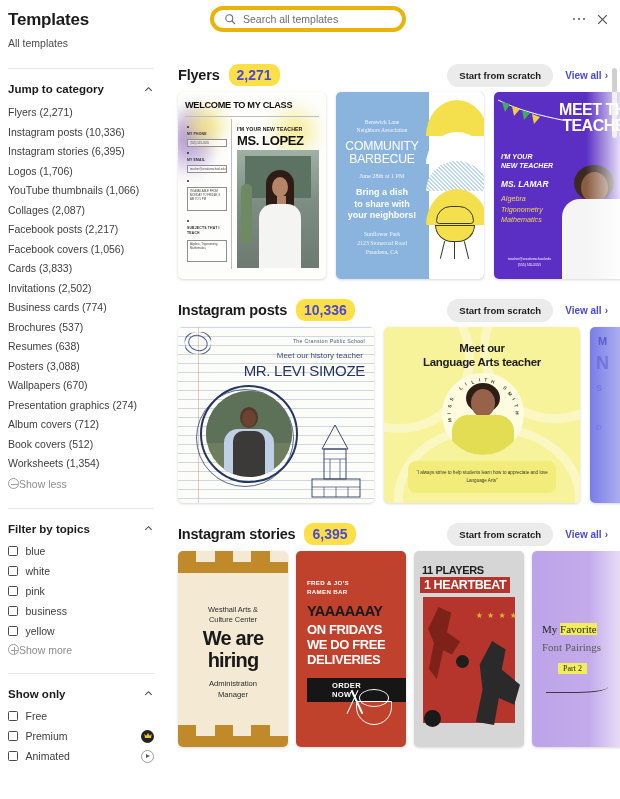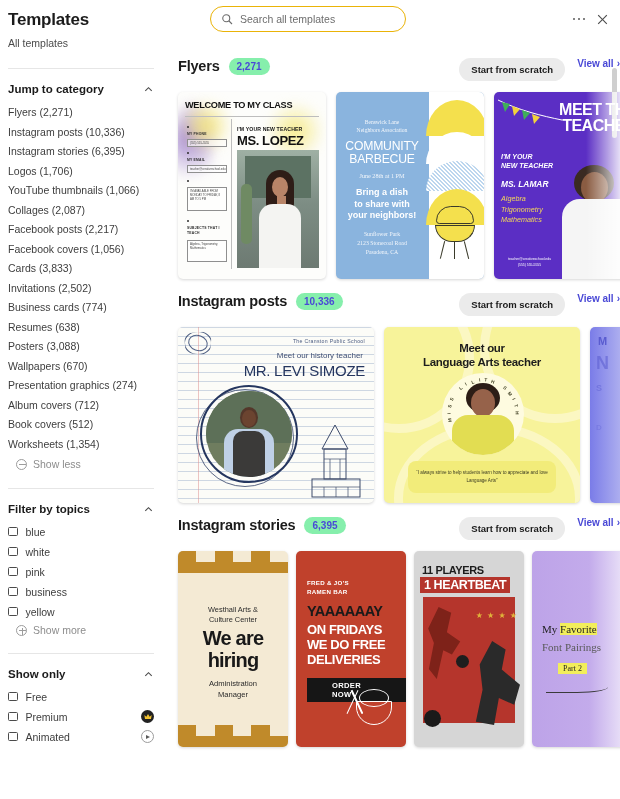--- a/index.html
+++ b/index.html
@@ -12,57 +12,57 @@
   }
   #app { position: relative; width: 620px; height: 799px; background:#fff; }
 
   
   .header { position:absolute; left:0; top:0; width:620px; height:58px; background:#fff; }
   .page-title { position:absolute; left:8px; top:10px; font-size:17px; font-weight:bold; color:#1b1b1b; letter-spacing:-0.2px;}
   .page-sub { position:absolute; left:8px; top:37px; font-size:10.5px; color:#4b4b4b; }
 
   .searchbar {
     position:absolute; left:210px; top:6px; width:196px; height:26px;
-    border:1px solid #eab308; border-radius:14px; background:#fff;
+    border:4px solid #eab308; border-radius:14px; background:#fff;
     display:flex; align-items:center; padding:0 10px; gap:7px; cursor:text;
   }
   .searchbar .ph { font-size:10.5px; color:#6d6d6d; }
   .icon-btn { position:absolute; cursor:pointer; display:flex; align-items:center; justify-content:center; }
   .more-btn { left:570px; top:10px; width:18px; height:18px; }
   .close-btn { left:593px; top:10px; width:18px; height:18px; }
   .dots { display:flex; gap:2.5px; }
   .dots i { width:2.6px; height:2.6px; background:#5a5a5a; border-radius:50%; display:block; }
 
   
   .sidebar { position:absolute; left:0; top:58px; width:162px; height:741px; background:#fff; padding:0 8px; }
   .sb-sep { height:1px; background:#e6e6e6; margin:10px 0 0 0; }
   .sb-head { display:flex; align-items:center; justify-content:space-between; padding:14px 0 8px 0; }
   .sb-head .t { font-size:11.5px; font-weight:bold; color:#1b1b1b; }
   .chev { width:11px; height:11px; color:#4b4b4b; }
   .cat-item { font-size:10.5px; color:#3d3d3d; line-height:19.5px; cursor:pointer; white-space:nowrap; }
-  .showtoggle { display:flex; align-items:center; gap:6px; margin-top:4px; cursor:pointer;margin-left:8px; }
+  .showtoggle { display:flex; align-items:center; margin-top:4px; cursor:pointer; }
   .showtoggle .lbl { font-size:10.5px; color:#8d8d8d; }
   .circ { width:11px; height:11px; border:1px solid #9c9c9c; border-radius:50%; position:relative; flex:none; }
   .circ::before { content:""; position:absolute; left:2px; top:4.5px; width:7px; height:1px; background:#9c9c9c; }
   .circ.plus::after { content:""; position:absolute; left:4.5px; top:2px; width:1px; height:7px; background:#9c9c9c; }
 
   .cbrow { display:flex; align-items:center; gap:8px; height:17px; margin-bottom:3px; cursor:pointer; }
   .cb { width:9.5px; height:9.5px; border:1.3px solid #4b4b4b; border-radius:1.5px; flex:none; background:#fff; }
   .cbrow .lbl { font-size:10.5px; color:#3d3d3d; }
   .badge-right { margin-left:auto; }
   .crown-badge { width:13px; height:13px; border-radius:50%; background:#222; display:flex; align-items:center; justify-content:center; }
   .play-badge { width:13px; height:13px; border-radius:50%; border:1px solid #9c9c9c; display:flex; align-items:center; justify-content:center; }
   .play-badge .tri { width:0; height:0; border-left:4px solid #5a5a5a; border-top:2.6px solid transparent; border-bottom:2.6px solid transparent; margin-left:1.5px;}
 
   
   .main { position:absolute; left:162px; top:58px; width:458px; height:741px; overflow:hidden; }
   .section { position:relative; }
-  .sec-head { display:flex; align-items:flex-start; height:34px; padding-left:16px; }
+  .sec-head { display:flex; align-items:center; height:34px; padding-left:16px; padding-right:12px; }
   .sec-title { font-size:14.5px; font-weight:bold; color:#1b1b1b; letter-spacing:-0.2px; }
-  .count-pill { margin-left:9px; background:#86efac; color:#4a49d6; font-size:10px; font-weight:bold; border-radius:9px; padding:3px 8px; }
+  .count-pill { margin-left:9px; background:#fde047; color:#4a49d6; font-size:14px; font-weight:bold; border-radius:9px; padding:3px 8px; }
   .scratch-btn { margin-left:auto; background:#ebebeb; color:#1b1b1b; font-size:9.5px; font-weight:bold; border-radius:13px; padding:6px 12px; cursor:pointer; }
   .viewall { margin-left:12px; color:#4a49d6; font-size:10px; font-weight:bold; cursor:pointer; display:flex; align-items:center; gap:3px; }
   .viewall .ar { font-size:10px; font-weight:bold; }
 
   .row { display:flex; gap:10px; padding-left:16px; }
 
   .card { border-radius:5px; overflow:hidden; position:relative; background:#fff; flex:none;
           box-shadow:0 1px 3px rgba(0,0,0,.16); cursor:pointer; }
   .card.flyer { width:148px; height:187px; }
   .card.post { width:196px; height:176px; }
@@ -267,20 +267,21 @@
       <div class="cat-item">Instagram posts (10,336)</div>
       <div class="cat-item">Instagram stories (6,395)</div>
       <div class="cat-item">Logos (1,706)</div>
       <div class="cat-item">YouTube thumbnails (1,066)</div>
       <div class="cat-item">Collages (2,087)</div>
       <div class="cat-item">Facebook posts (2,217)</div>
       <div class="cat-item">Facebook covers (1,056)</div>
       <div class="cat-item">Cards (3,833)</div>
       <div class="cat-item">Invitations (2,502)</div>
       <div class="cat-item">Business cards (774)</div>
+      <div class="cat-item">Brochures (537)</div>
       <div class="cat-item">Resumes (638)</div>
       <div class="cat-item">Posters (3,088)</div>
       <div class="cat-item">Wallpapers (670)</div>
       <div class="cat-item">Presentation graphics (274)</div>
       <div class="cat-item">Album covers (712)</div>
       <div class="cat-item">Book covers (512)</div>
       <div class="cat-item">Worksheets (1,354)</div>
     </div>
 
     <div class="showtoggle">

